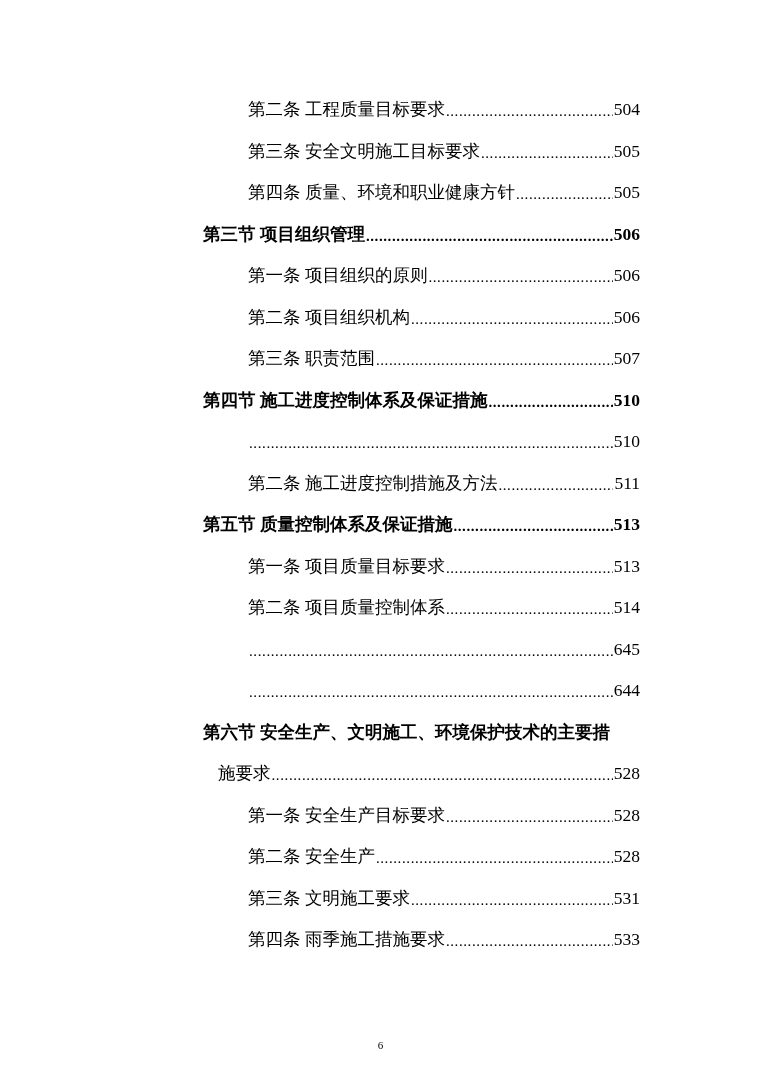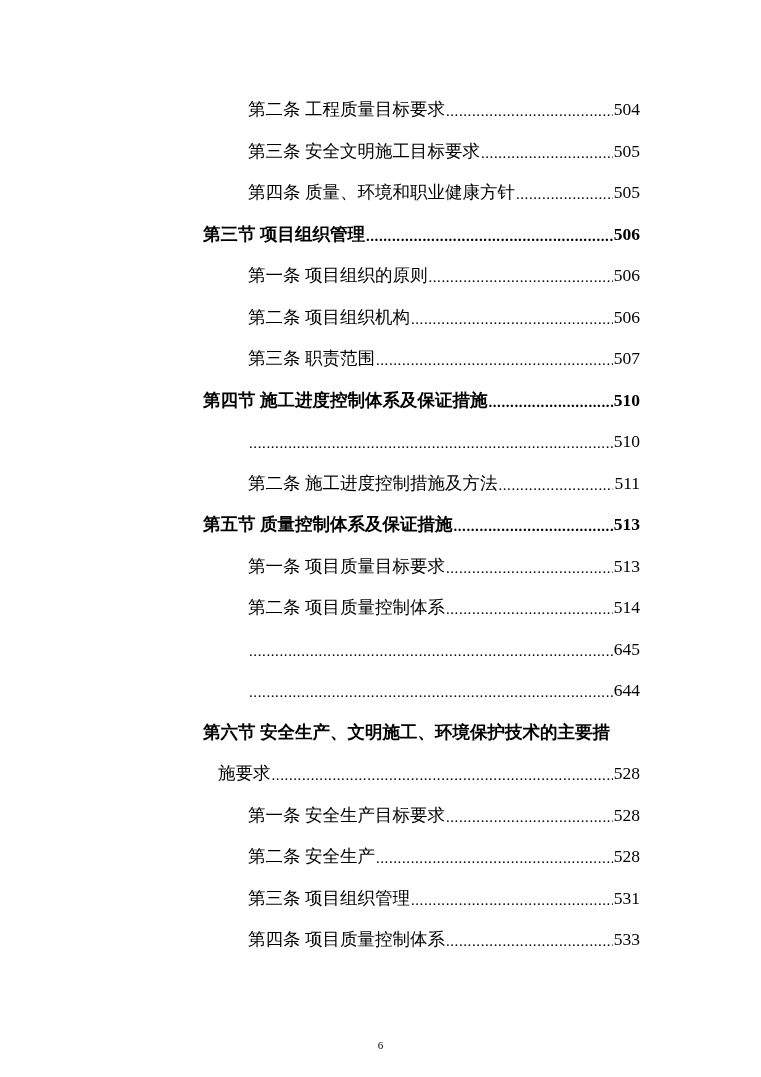--- a/index.html
+++ b/index.html
@@ -155,24 +155,24 @@
     <span class="label">第一条 安全生产目标要求</span>
     <span class="leader"></span>
     <span class="page">528</span>
   </div>
   <div class="toc-row level-2" style="top:843px">
     <span class="label">第二条 安全生产</span>
     <span class="leader"></span>
     <span class="page">528</span>
   </div>
   <div class="toc-row level-2" style="top:885px">
-    <span class="label">第三条 项目组织管理</span>
+    <span class="label">第三条 文明施工要求</span>
     <span class="leader"></span>
     <span class="page">531</span>
   </div>
   <div class="toc-row level-2" style="top:926px">
-    <span class="label">第四条 项目质量控制体系</span>
+    <span class="label">第四条 雨季施工措施要求</span>
     <span class="leader"></span>
     <span class="page">533</span>
   </div>
 </div>
 
 <div class="page-number">6</div>
 
 </body></html>

